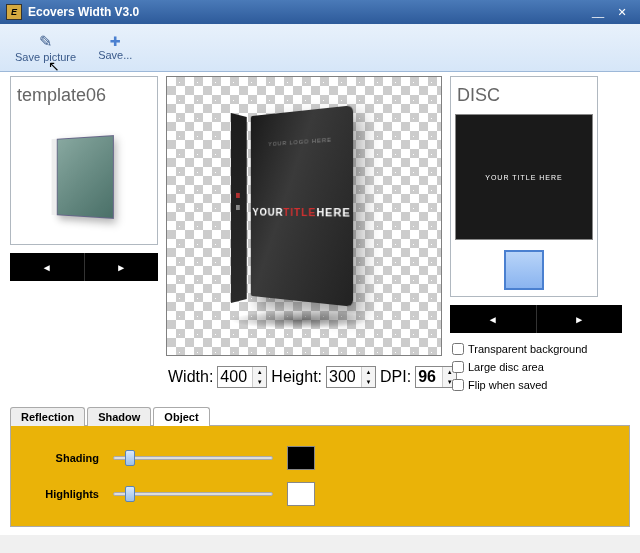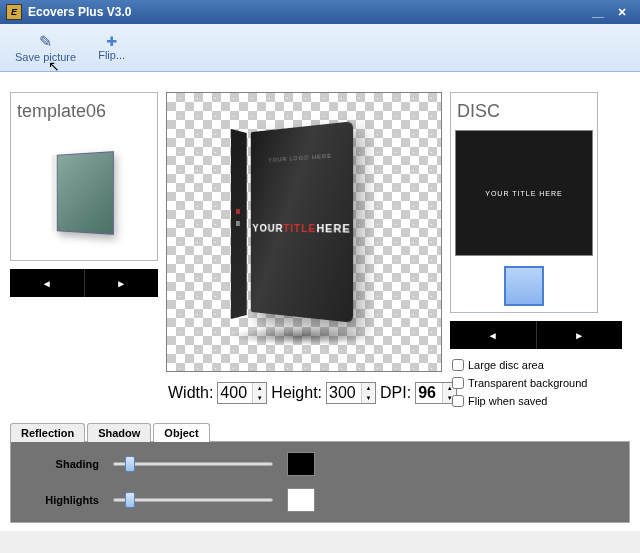--- a/index.html
+++ b/index.html
@@ -1,28 +1,28 @@
 <!DOCTYPE html>
 <html><head>
 <meta charset="utf-8">
 <style>
 * { box-sizing: border-box; margin: 0; padding: 0; font-family: Tahoma, Arial, sans-serif; font-size: 11px; }
 body { width: 640px; height: 553px; background: #f0f0f0; overflow: hidden; }
 
 .titlebar { height: 24px; background: linear-gradient(#4a7ab8, #2d5a9a); color: #fff; display: flex; align-items: center; padding: 0 6px; }
 .titlebar .app-icon { width: 16px; height: 16px; background: #d4a940; border: 1px solid #333; margin-right: 6px; font-style: italic; font-weight: bold; font-size: 9px; display: flex; align-items: center; justify-content: center; color: #000; }
 .titlebar .title { flex: 1; font-weight: bold; font-size: 12px; }
-.titlebar .winbtn { width: 24px; height: 16px; display: flex; align-items: center; justify-content: center; cursor: pointer; color: #fff; font-weight: bold; }
+.titlebar .winbtn { width: 24px; height: 16px; display: flex; align-items: center; justify-content: center; cursor: pointer; color: #fff; font-weight: normal; }
 
 .toolbar { height: 48px; background: linear-gradient(#e8f1fb, #d6e6f8); border-bottom: 1px solid #9db8d8; display: flex; align-items: center; padding: 2px 4px; }
 .tool-item { display: flex; flex-direction: column; align-items: center; justify-content: center; padding: 2px 10px; cursor: pointer; color: #3a5a8a; height: 42px; border: 1px solid transparent; }
 .tool-item .ticon { font-size: 16px; }
 .cursor { position: absolute; left: 48px; top: 58px; font-size: 14px; color: #000; pointer-events: none; z-index: 100; }
 
-.mainarea { background: #fff; padding: 20px 10px 6px 10px; display: flex; gap: 8px; }
+.mainarea { background: #fff; padding: 4px 10px 6px 10px; display: flex; gap: 8px; }
 
 .panel { border: 1px solid #b0b8c0; background: #fff; }
 .panel-header { font-size: 18px; color: #666; padding: 8px 6px 4px 6px; }
 
 .left-panel { width: 148px; }
 .left-panel .preview { height: 130px; margin: 2px 10px; display: flex; align-items: center; justify-content: center; }
 .left-panel .preview .book3d { width: 60px; height: 80px; background: linear-gradient(135deg, #88a8a0, #4a7068); transform: perspective(200px) rotateY(-18deg); border: 1px solid #668; box-shadow: -6px 0 0 #eee, 2px 4px 8px rgba(0,0,0,0.3); }
 .apply-btn { display: block; margin: 4px auto 8px auto; width: 112px; height: 26px; background: linear-gradient(#fafcea, #e8f0c8); border: 1px solid #5a8a30; color: #2a5a8a; font-size: 14px; font-weight: bold; cursor: pointer; }
 .nav-strip { display: flex; gap: 0; margin-top: 8px; height: 28px; }
 .nav-strip .nb { flex: 1; background: #000; color: #fff; display: flex; align-items: center; justify-content: center; cursor: pointer; font-size: 10px; }
@@ -62,46 +62,46 @@
 .disc-nav .nb { flex: 1; background: #000; color: #fff; display: flex; align-items: center; justify-content: center; cursor: pointer; font-size: 10px; }
 .disc-nav .nb + .nb { border-left: 1px solid #333; }
 .opts { padding: 10px 2px 0 2px; }
 .opts label { display: flex; align-items: center; gap: 4px; margin-bottom: 6px; cursor: pointer; }
 .opts input[type=checkbox] { width: 12px; height: 12px; }
 
 .tabs-area { padding: 0 10px 8px 10px; background: #fff; font-weight: bold; }
 .tabstrip { display: flex; align-items: flex-end; height: 22px; }
 .tab { padding: 3px 10px; border: 1px solid #aaa; border-bottom: none; background: #eee; border-radius: 3px 3px 0 0; margin-right: 2px; cursor: pointer; position: relative; top: 1px; }
 .tab.active { background: #fff; z-index: 2; }
-.tabcontent { border: 1px solid #aaa; padding: 10px 18px; background: #737373; }
+.tabcontent { border: 1px solid #aaa; padding: 20px 18px; background: #eab308; }
 .slider-row { display: flex; align-items: center; margin-bottom: 12px; gap: 14px; }
 .slider-row .lbl { width: 70px; text-align: right; }
 .slider { position: relative; width: 160px; height: 16px; }
 .slider .track { position: absolute; top: 6px; left: 0; right: 0; height: 4px; background: #ddd; border: 1px solid #aaa; border-radius: 2px; }
 .slider .thumb { position: absolute; top: 0; width: 10px; height: 16px; background: linear-gradient(#d8e8fb,#9cc0ea); border: 1px solid #5a84b8; border-radius: 2px; cursor: pointer; }
 .swatch { width: 28px; height: 24px; border: 1px solid #888; cursor: pointer; }
 </style>
 </head>
 <body>
 
 <div class="titlebar">
   <div class="app-icon">E</div>
-  <div class="title">Ecovers Plus V3.0</div>
+  <div class="title">Ecovers Width V3.0</div>
   <div class="winbtn">__</div>
   <div class="winbtn">✕</div>
 </div>
 
 <div class="toolbar">
   <div class="tool-item">
     <span class="ticon">✎</span>
     <span>Save picture</span>
   </div>
   <div class="tool-item">
     <span class="ticon" style="color:#4a80d0;font-size:13px">✚</span>
-    <span>Flip...</span>
+    <span>Save...</span>
   </div>
 </div>
 <div class="cursor">↖</div>
 
 <div class="mainarea">
 
   <div style="width:148px">
     <div class="panel left-panel">
       <div class="panel-header">template06</div>
       <div class="preview">
@@ -166,25 +166,25 @@
       </div>
       <div class="disc-thumb"></div>
     </div>
     <div class="disc-nav">
       <div class="nb">◄</div>
       <div class="nb">►</div>
     </div>
     <div class="opts">
       <label>
           <input type="checkbox" style="">
-          <span>Large disc area</span>
+          <span>Transparent background</span>
         </label>
       <label>
           <input type="checkbox" style="">
-          <span>Transparent background</span>
+          <span>Large disc area</span>
         </label>
       <label>
           <input type="checkbox" style="">
           <span>Flip when saved</span>
         </label>
     </div>
   </div>
 
 </div>
 

